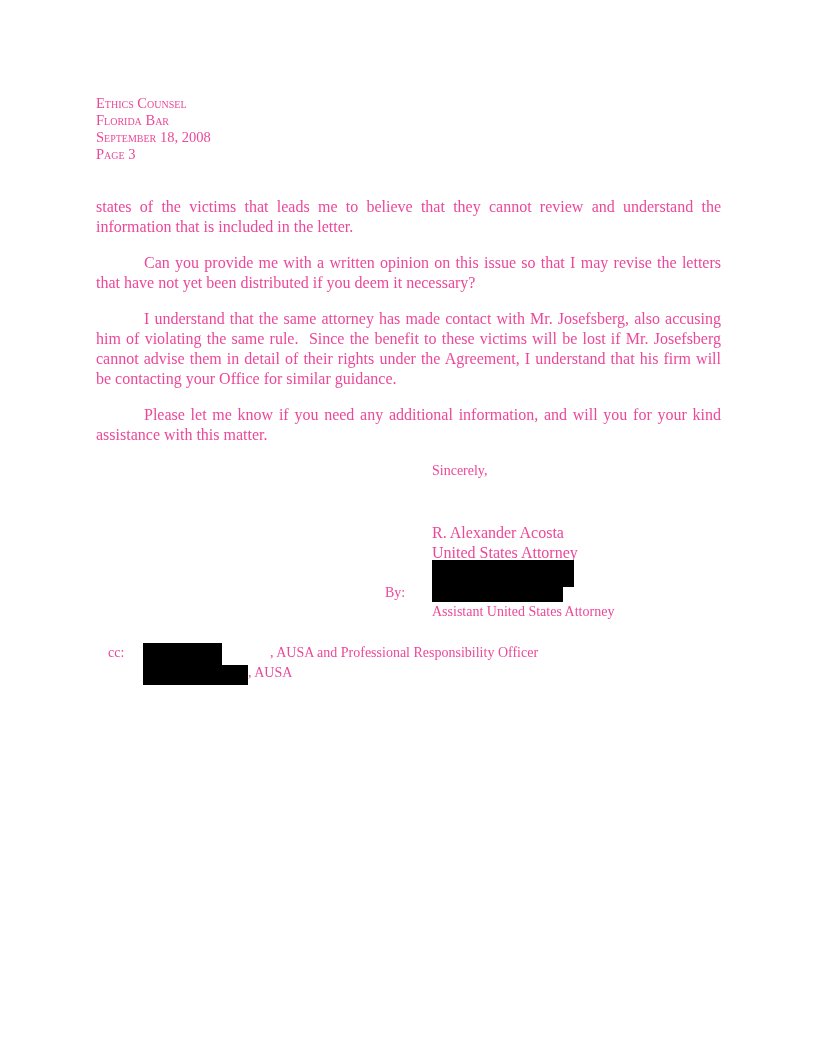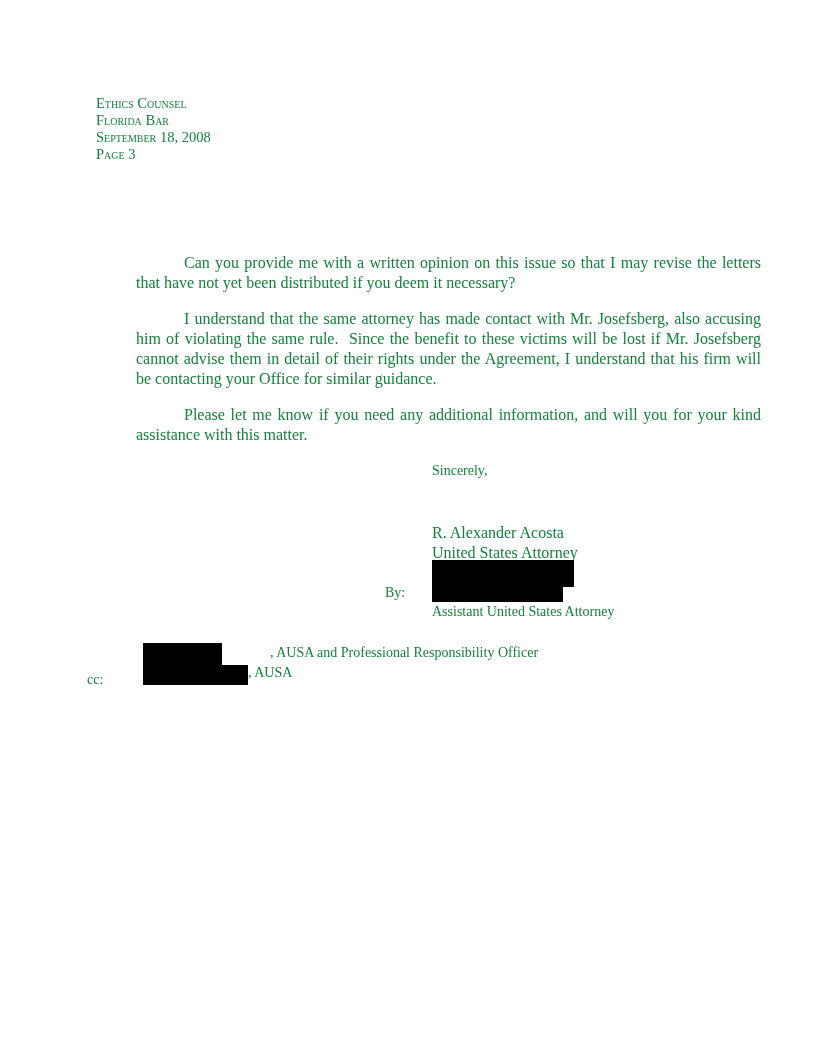--- a/index.html
+++ b/index.html
@@ -5,63 +5,63 @@
   html, body {
     margin: 0;
     padding: 0;
     background: #ffffff;
   }
   .page {
     position: relative;
     width: 804px;
     height: 1056px;
     background: #ffffff;
-    color: #15803d;
+    color: #ec4899;
     font-family: "Liberation Serif", serif;
     overflow: hidden;
   }
   .header {
     position: absolute;
     left: 96px;
     top: 95px;
     font-size: 14.5px;
     line-height: 17px;
     font-variant: small-caps;
   }
   .para {
     position: absolute;
     left: 96px;
     width: 625px;
     margin: 0;
     font-size: 16px;
     line-height: 20px;
     text-align: justify;
   }
-  .para.indent { text-indent: 48px; margin-left: 40px; }
+  .para.indent { text-indent: 48px; }
   .p1 { top: 197px; }
   .p2 { top: 253px; }
   .p3 { top: 309px; }
   .p4 { top: 405px; }
   .line {
     position: absolute;
     font-size: 14px;
     line-height: 20px;
     white-space: pre;
   }
   .salutation { left: 432px; top: 461px; }
   .sig-block {
     position: absolute;
     left: 432px;
     top: 523px;
     font-size: 16px;
     line-height: 20px;
   }
   .by-label { left: 385px; top: 583px; }
   .assistant-title { left: 432px; top: 602px; }
-  .cc-label { left: 87px; top: 643px; margin-top: 27px; }
+  .cc-label { left: 108px; top: 643px; }
   .cc-line1 { left: 222px; top: 643px; padding-left: 48px; }
   .cc-line2 { left: 248px; top: 663px; }
   .redaction { position: absolute; }
   .redaction .bar { background: #000000; }
   .sig-redaction { left: 432px; top: 560px; }
   .sig-redaction .bar-top { width: 142px; height: 27px; }
   .sig-redaction .bar-bottom { width: 131px; height: 15px; }
   .cc-redaction { left: 143px; top: 643px; }
   .cc-redaction .bar-top { width: 79px; height: 22px; }
   .cc-redaction .bar-bottom { width: 105px; height: 20px; }
@@ -71,20 +71,21 @@
 
 <div class="page">
 
   <div class="header">
     <div>Ethics Counsel</div>
     <div>Florida Bar</div>
     <div>September 18, 2008</div>
     <div>Page 3</div>
   </div>
 
+  <p class="para p1">states of the victims that leads me to believe that they cannot review and understand the information that is included in the letter.</p>
   <p class="para indent p2">Can you provide me with a written opinion on this issue so that I may revise the letters that have not yet been distributed if you deem it necessary?</p>
   <p class="para indent p3">I understand that the same attorney has made contact with Mr. Josefsberg, also accusing him of violating the same rule.&nbsp; Since the benefit to these victims will be lost if Mr. Josefsberg cannot advise them in detail of their rights under the Agreement, I understand that his firm will be contacting your Office for similar guidance.</p>
   <p class="para indent p4">Please let me know if you need any additional information, and will you for your kind assistance with this matter.</p>
 
   <div class="line salutation">Sincerely,</div>
 
   <div class="sig-block">
     <div>R. Alexander Acosta</div>
     <div>United States Attorney</div>
   </div>

